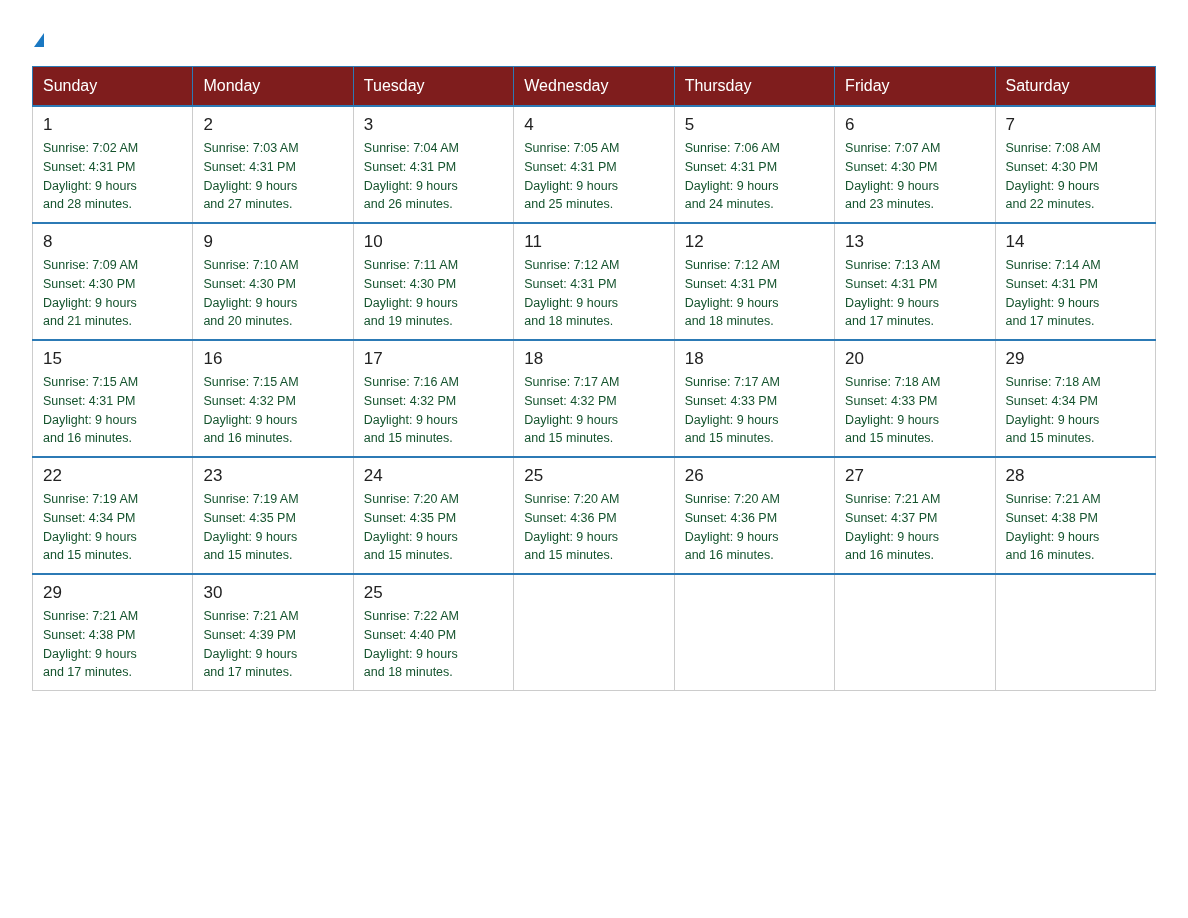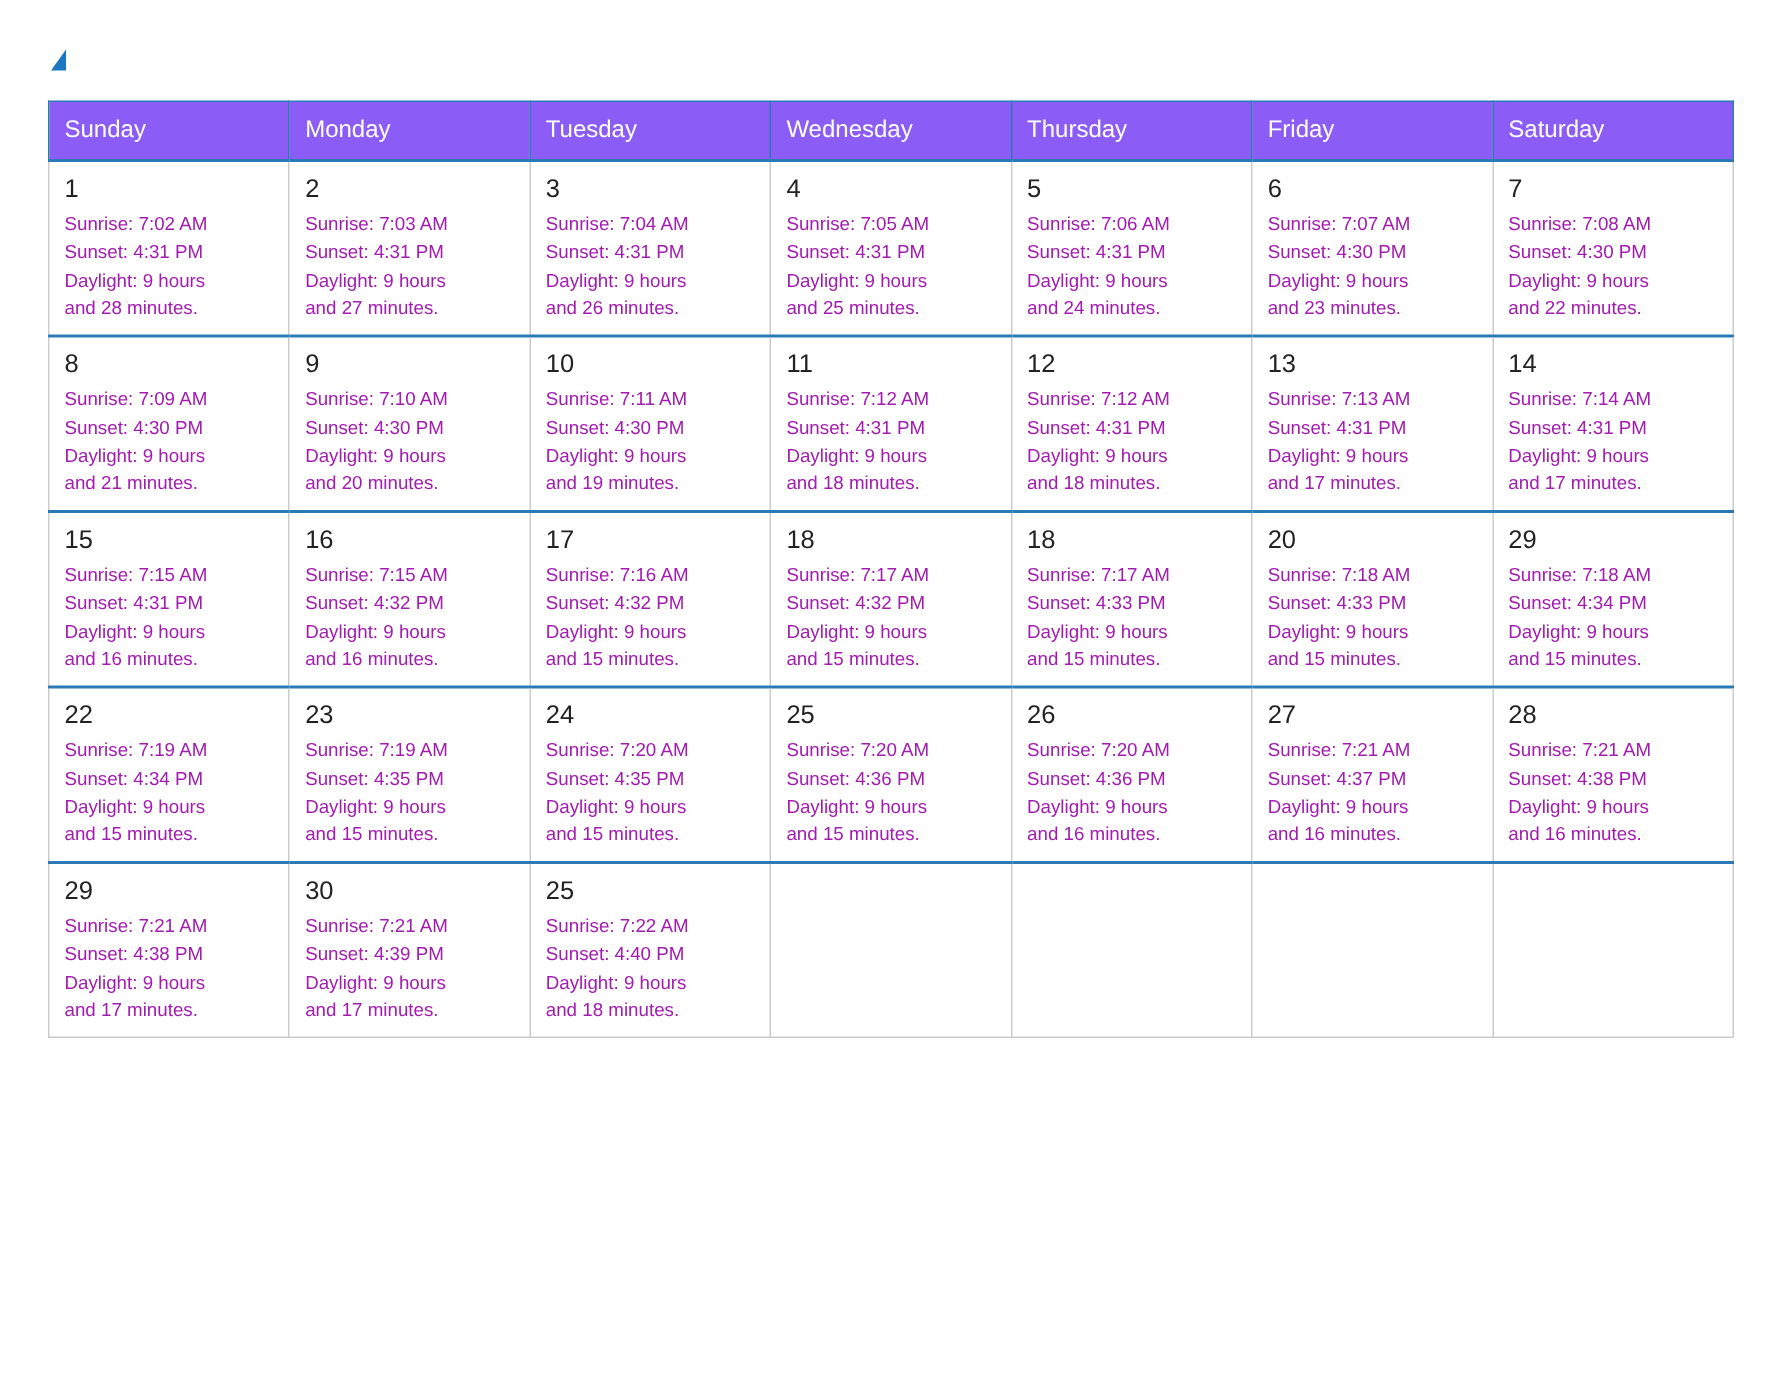--- a/index.html
+++ b/index.html
@@ -57,21 +57,21 @@
       font-size: 20px;
       color: #555;
       margin-top: 4px;
     }
     .calendar-table {
       width: 100%;
       border-collapse: collapse;
       table-layout: fixed;
     }
     .calendar-table thead tr th {
-      background-color: #8b5cf6;
+      background-color: #7f1d1d;
       color: #fff;
       font-size: 16px;
       font-weight: normal;
       padding: 10px 10px;
       text-align: left;
       border: 1px solid #2c7ab5;
     }
     .calendar-table tbody tr td {
       vertical-align: top;
       padding: 8px 10px;
@@ -87,21 +87,21 @@
     .day-number {
       font-size: 17px;
       font-weight: normal;
       color: #222;
       display: block;
       margin-bottom: 4px;
     }
     .day-detail {
       font-size: 12.5px;
       line-height: 1.5;
-      color: #a21caf;
+      color: #14532d;
     }
   </style>
 </head>
 <body>
 
 <div class="header-row">
   <div class="logo">
     <div>
       <span class="logo-general"></span><span class="logo-triangle"></span>
     </div>

